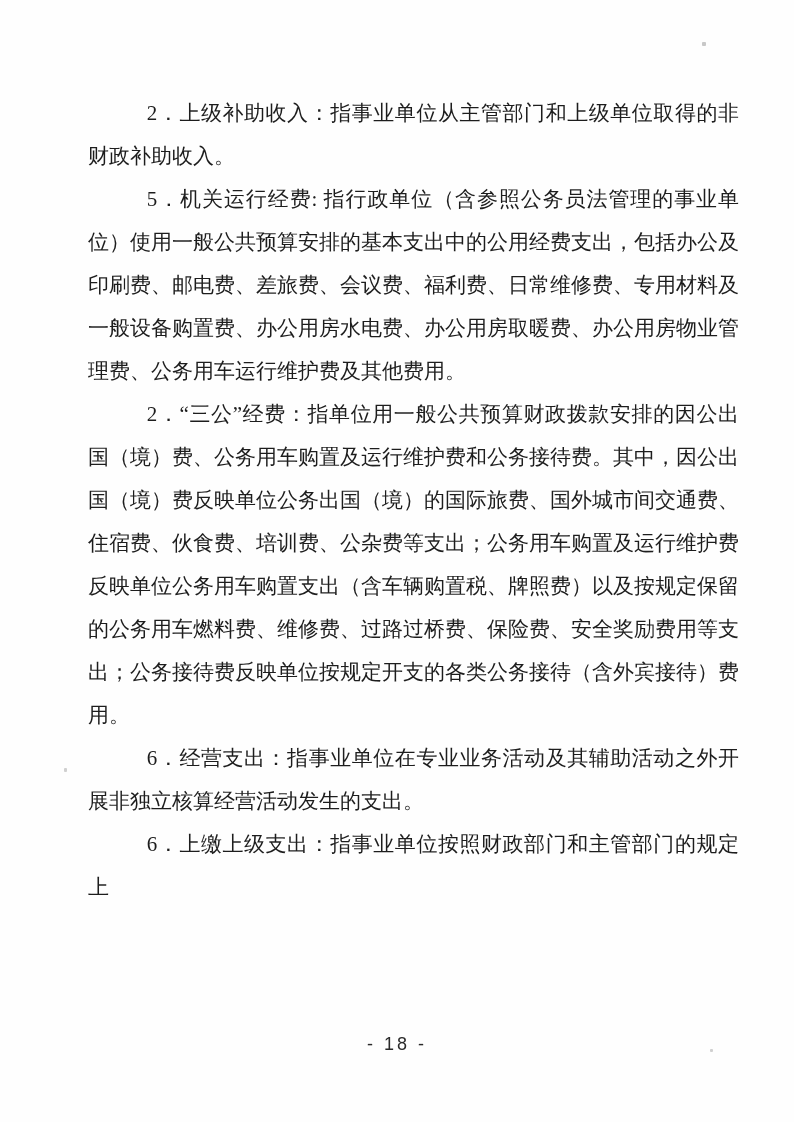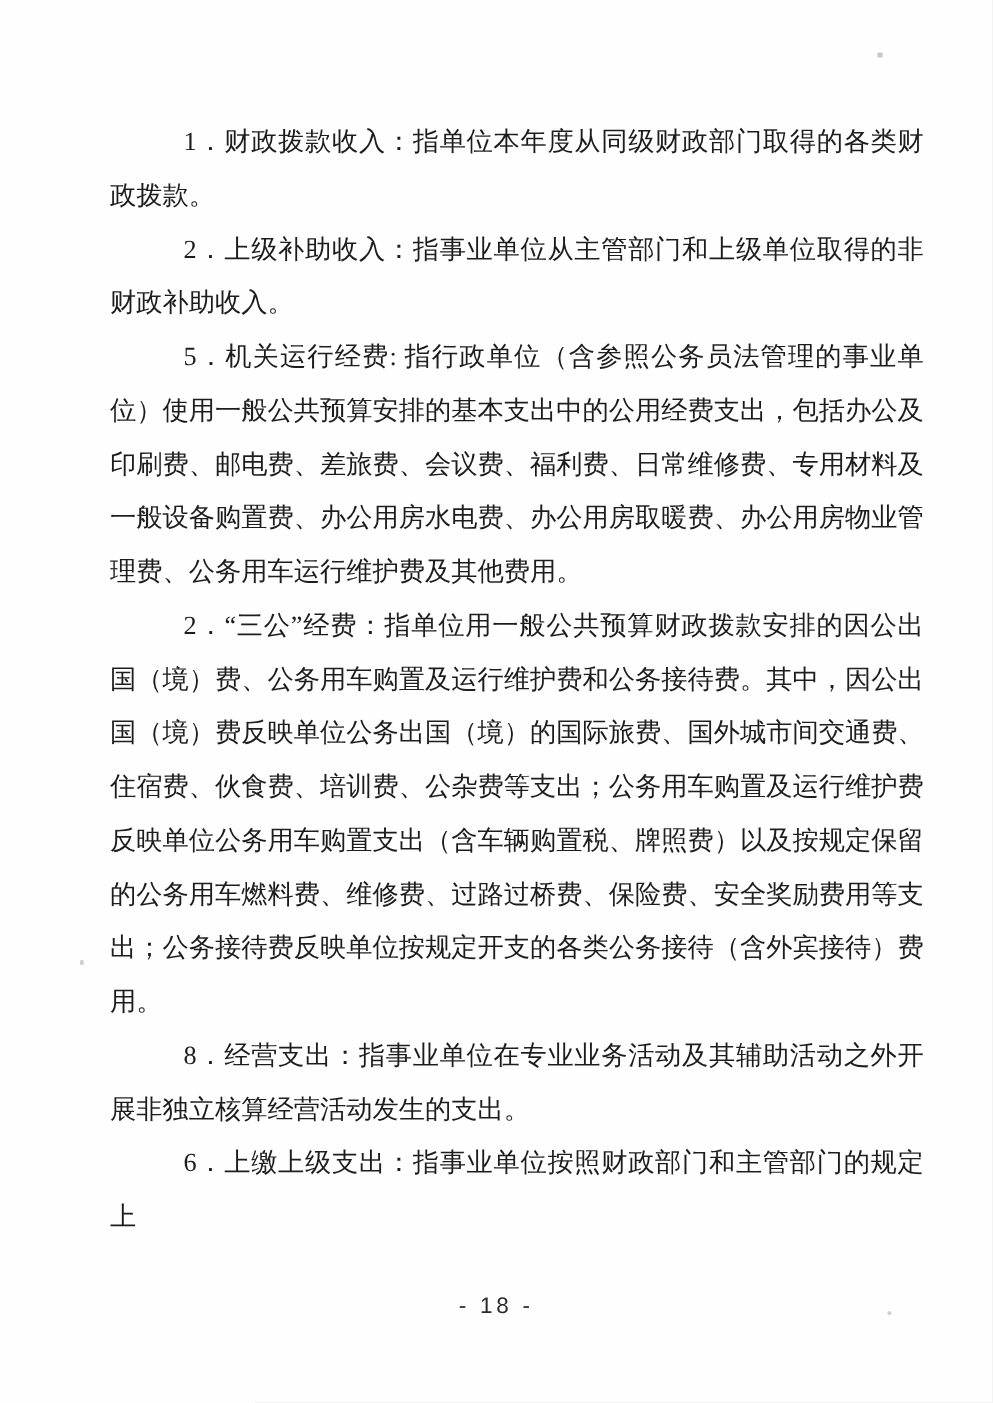--- a/index.html
+++ b/index.html
@@ -51,25 +51,24 @@
   .speck-1 { left: 702px; top: 42px;   width: 4px; height: 4px; opacity: .55; }
   .speck-2 { left: 64px;  top: 768px;  width: 3px; height: 4px; opacity: .45; }
   .speck-3 { left: 710px; top: 1049px; width: 3px; height: 3px; opacity: .45; }
 </style>
 </head>
 <body>
 
 <div class="page">
 
   <main class="content">
-    <p class="para">1．财政拨款收入：指单位本年度从同级财政部门取得的各类财政拨款。</p>
     <p class="para">2．上级补助收入：指事业单位从主管部门和上级单位取得的非财政补助收入。</p>
     <p class="para">5．机关运行经费: 指行政单位（含参照公务员法管理的事业单位）使用一般公共预算安排的基本支出中的公用经费支出，包括办公及印刷费、邮电费、差旅费、会议费、福利费、日常维修费、专用材料及一般设备购置费、办公用房水电费、办公用房取暖费、办公用房物业管理费、公务用车运行维护费及其他费用。</p>
     <p class="para">2．“三公”经费：指单位用一般公共预算财政拨款安排的因公出国（境）费、公务用车购置及运行维护费和公务接待费。其中，因公出国（境）费反映单位公务出国（境）的国际旅费、国外城市间交通费、住宿费、伙食费、培训费、公杂费等支出；公务用车购置及运行维护费反映单位公务用车购置支出（含车辆购置税、牌照费）以及按规定保留的公务用车燃料费、维修费、过路过桥费、保险费、安全奖励费用等支出；公务接待费反映单位按规定开支的各类公务接待（含外宾接待）费用。</p>
-    <p class="para">8．经营支出：指事业单位在专业业务活动及其辅助活动之外开展非独立核算经营活动发生的支出。</p>
+    <p class="para">6．经营支出：指事业单位在专业业务活动及其辅助活动之外开展非独立核算经营活动发生的支出。</p>
     <p class="para">6．上缴上级支出：指事业单位按照财政部门和主管部门的规定上</p>
   </main>
 
   <footer class="footer">
     <span>- 18 -</span>
   </footer>
 
   <span class="speck speck-1"></span>
   <span class="speck speck-2"></span>
   <span class="speck speck-3"></span>

